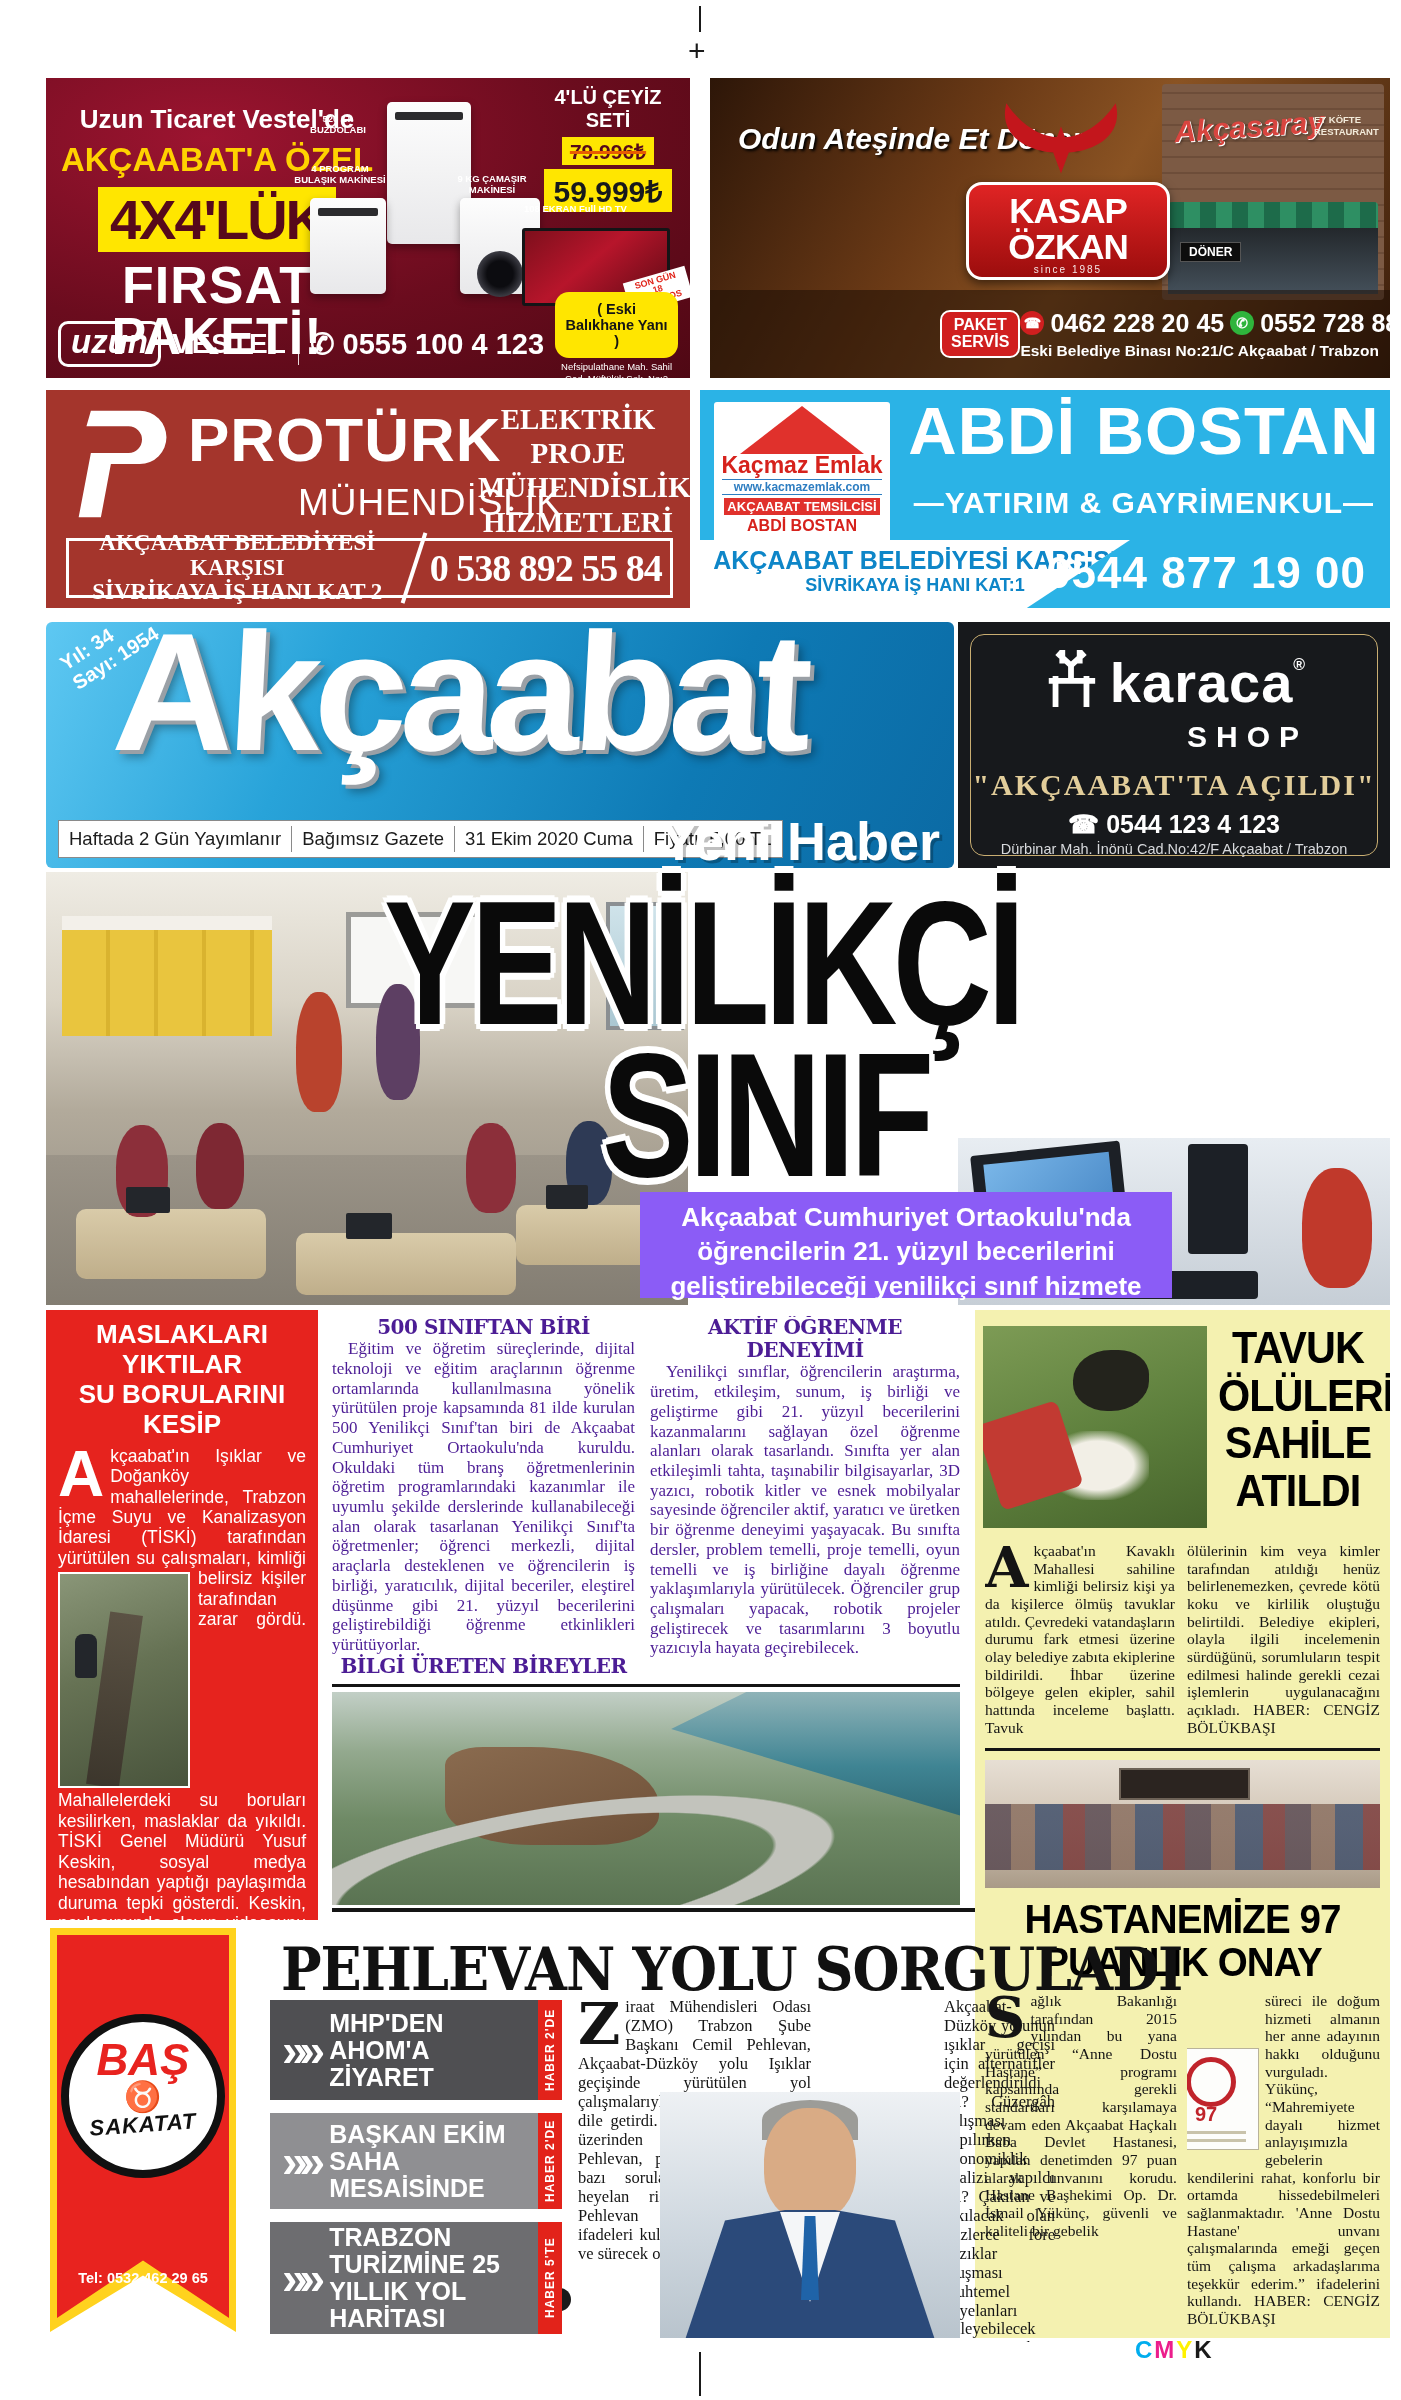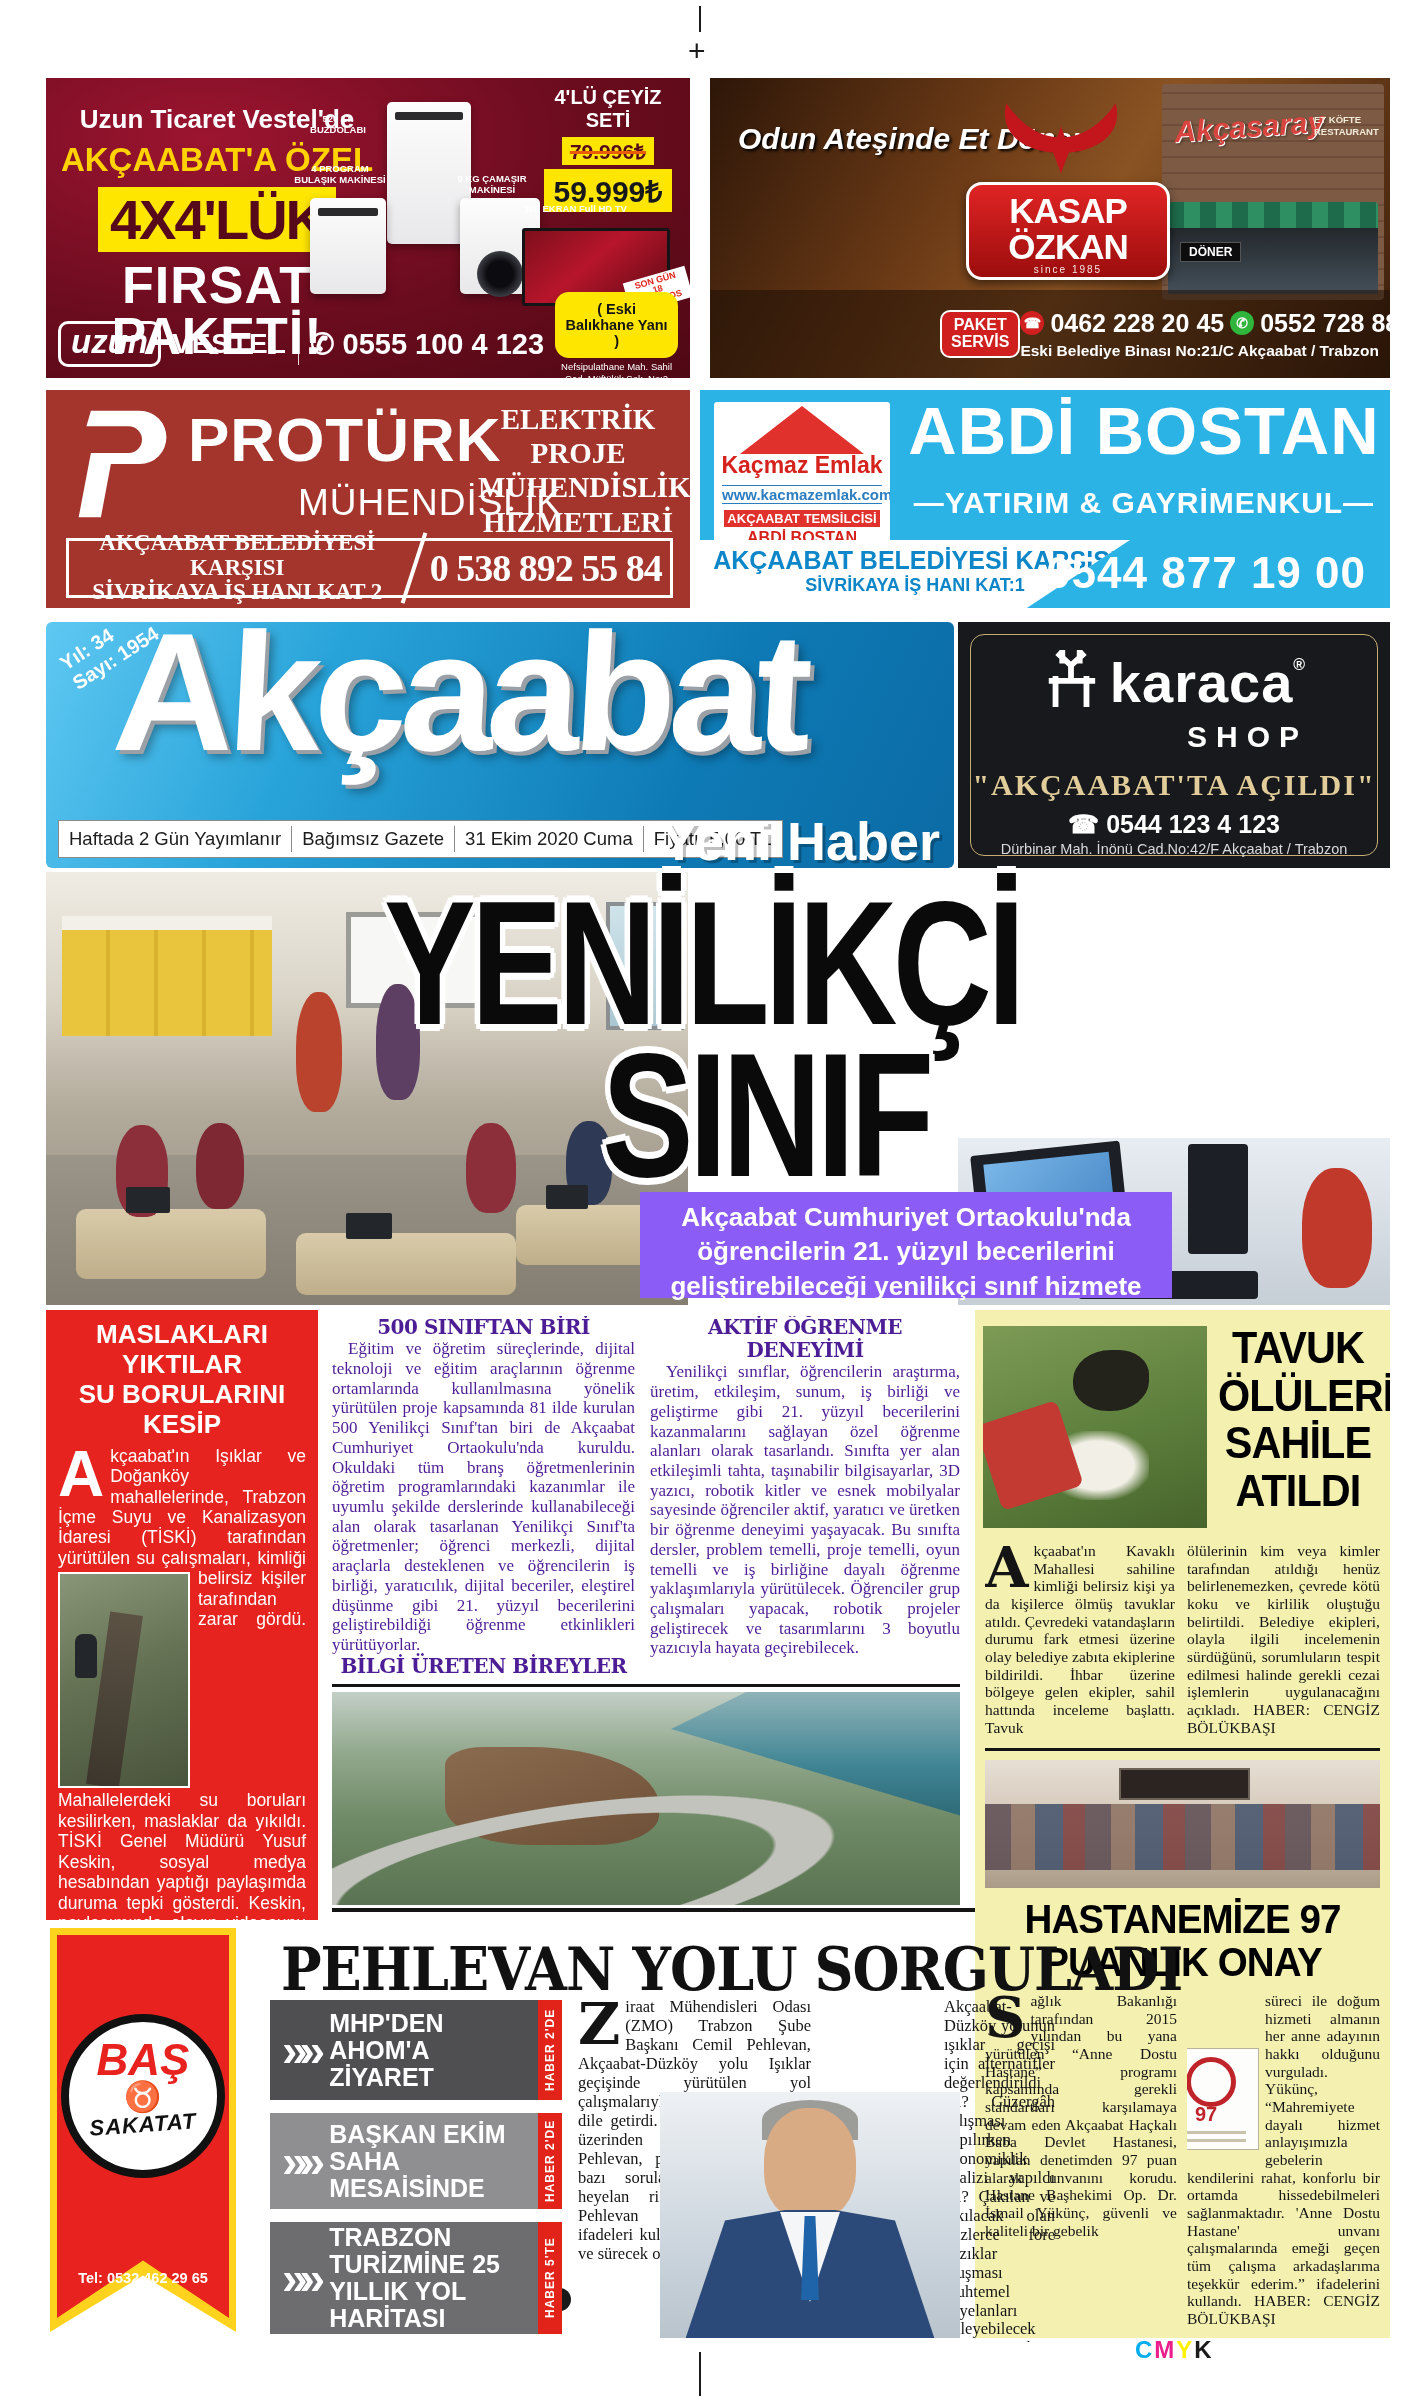--- a/index.html
+++ b/index.html
@@ -82,21 +82,21 @@
   .p-bar{left:20px;top:148px;width:601px;height:54px;border:3px solid #fff;display:flex;align-items:center;}
   .p-addr{width:56%;text-align:center;font-family:"Liberation Serif",serif;font-weight:700;font-size:23px;line-height:1.08;}
   .p-slash{width:4px;height:74px;background:#fff;transform:rotate(18deg);margin:0 6px;}
   .p-phone{flex:1;text-align:center;font-family:"Liberation Serif",serif;font-weight:700;font-size:38px;letter-spacing:-1px;}
 
   
   #ad-abdi{left:700px;top:390px;width:690px;height:218px;background:#2bb3e6;overflow:hidden;color:#fff;}
   .a-card{left:14px;top:12px;width:176px;height:152px;background:#fff;border-radius:3px;text-align:center;overflow:hidden;}
   .a-roof{width:0;height:0;margin:4px auto 0;border-bottom:48px solid #e0312c;border-left:62px solid transparent;border-right:62px solid transparent;}
   .a-kacmaz{color:#d6221c;font-weight:800;font-size:23px;margin-top:-2px;}
-  .a-web{color:#2d7dc1;font-weight:700;font-size:15px;border-top:1.5px solid #2d7dc1;border-bottom:1.5px solid #2d7dc1;margin:6px 8px;}
+  .a-web{color:#2d7dc1;font-weight:700;font-size:12px;border-top:1.5px solid #2d7dc1;border-bottom:1.5px solid #2d7dc1;margin:0 8px;}
   .a-tag{background:#e0312c;color:#fff;font-weight:700;font-size:13px;margin:3px 10px 0;padding:1px 0;}
   .a-name{color:#d6221c;font-weight:800;font-size:16px;margin-top:2px;}
   .a-big{left:198px;top:2px;width:492px;text-align:center;font-weight:900;font-size:67px;letter-spacing:1px;}
   .a-sub{left:198px;top:96px;width:492px;text-align:center;font-weight:800;font-size:30px;letter-spacing:1px;}
   .a-band-white{left:0;top:150px;width:430px;height:68px;background:#fff;
      clip-path:polygon(0 0,100% 0,76% 100%,0 100%);text-align:center;color:#0e86c8;}
   .a-addr1{font-weight:800;font-size:25px;margin-top:6px;}
   .a-addr2{font-weight:800;font-size:18px;}
   .a-phone{right:24px;top:158px;font-weight:800;font-size:44px;letter-spacing:1px;}
 

